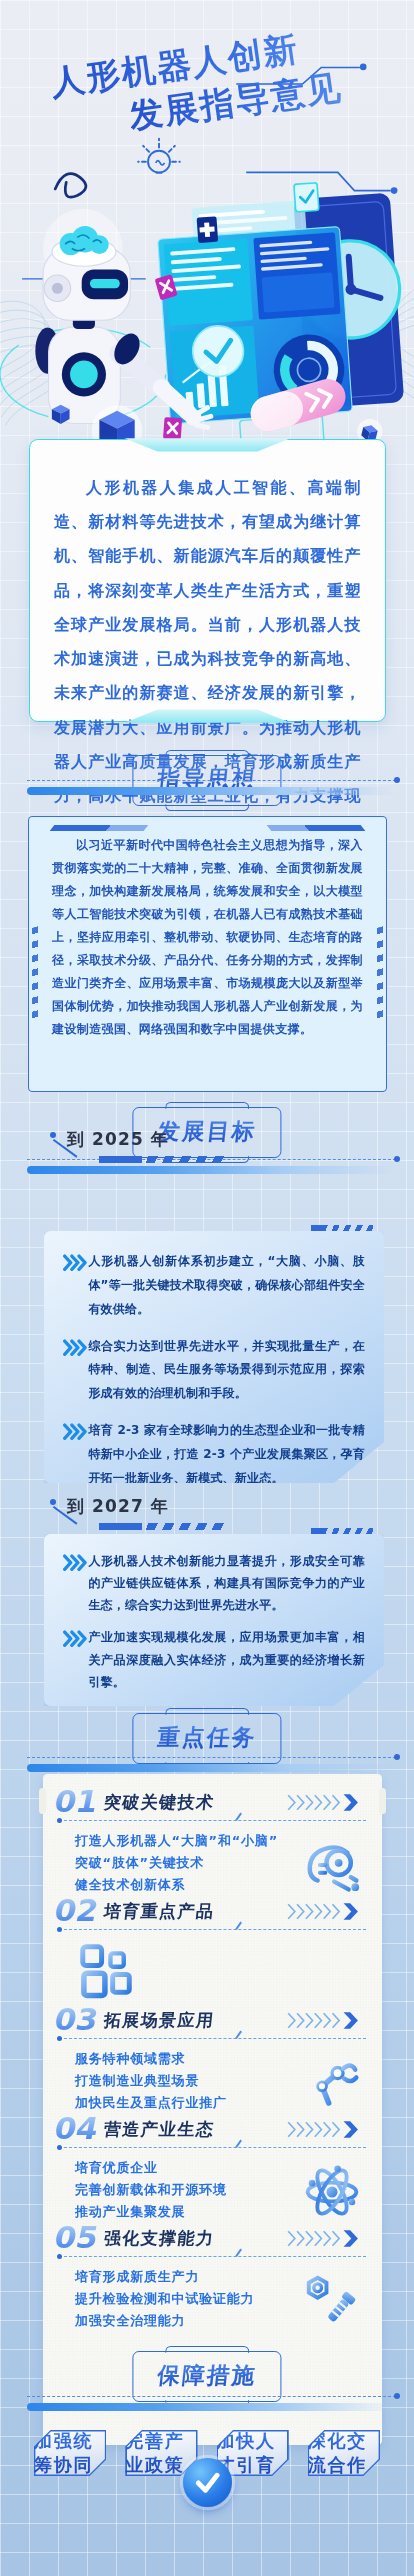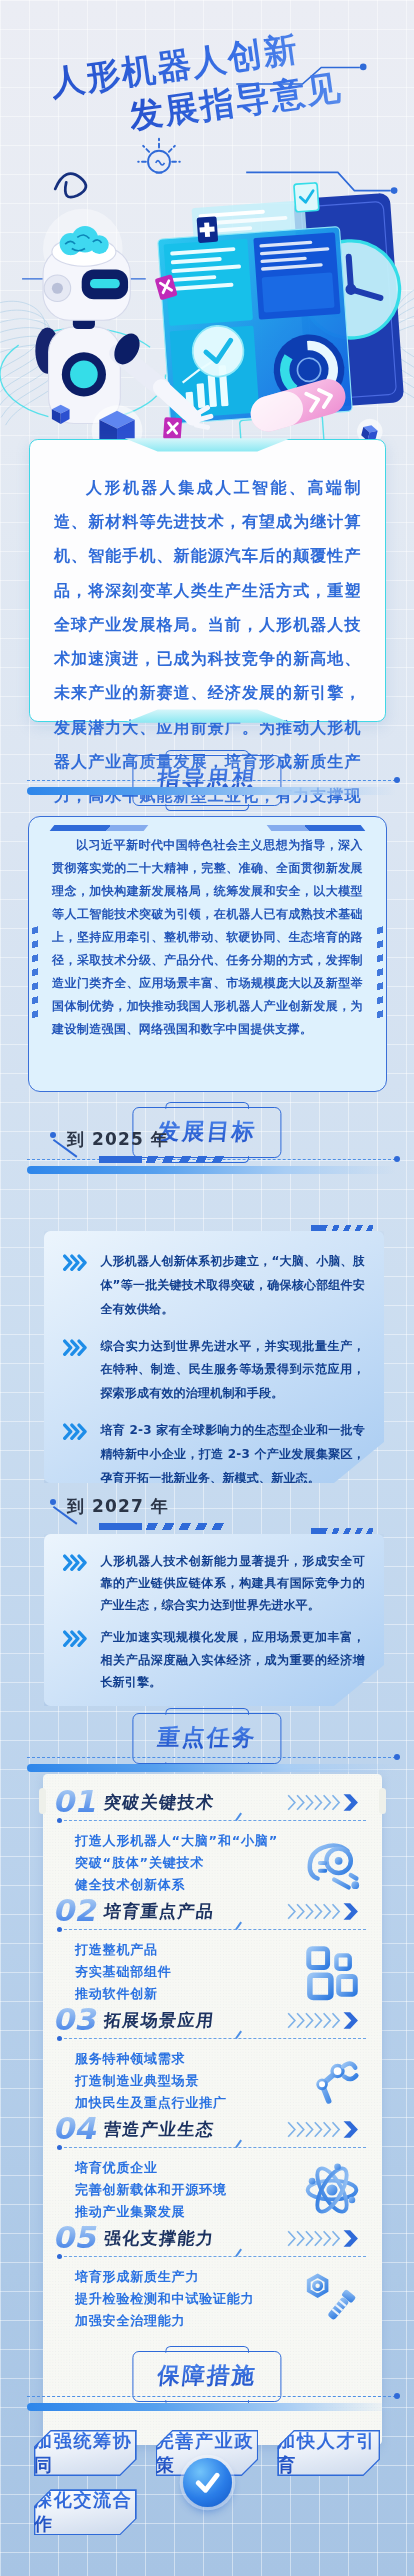--- a/index.html
+++ b/index.html
@@ -53,21 +53,21 @@
   
   .rule{left:26.5px;width:369px;}
   .rule .dash{border-top:1.7px dashed #4d8fe6;position:relative;}
   .rule .dash::after{content:"";position:absolute;right:-4.4px;top:-3.9px;width:6px;height:6px;border-radius:50%;background:#2f6ad8;}
   .rule .bar{margin-top:6px;height:8.3px;border-radius:4.4px 0 0 4.4px;
     background:linear-gradient(90deg,#2e86ea 0%,#56a0ee 35%,#a8cdf4 70%,rgba(168,205,244,0) 100%);}
   .r1{top:780px;} .r2{top:1159px;} .r3{top:1757px;} .r4{top:2396px;}
 
   
   .guide-box{top:816px;left:28px;width:359px;height:276px;box-sizing:border-box;
-    background:#def1fd;border:1.7px solid #3a6fd8;border-radius:12px;}
+    background:#def1fd;border:1.7px solid #3a6fd8;border-radius:4px;}
   .gb-bar{position:absolute;top:8.3px;width:94px;height:6px;background:linear-gradient(90deg,#2f6ad8 60%,#85acee 60%);transform:skewX(-38deg);}
   .gb-bar-l{left:23px;} .gb-bar-r{right:23px;transform:skewX(38deg) scaleX(-1);}
   .gb-ladder{position:absolute;top:40%;width:6px;height:97px;opacity:.9;
     background:repeating-linear-gradient(180deg,#2f6ad8 0 6.6px,transparent 6.6px 14px);transform:skewY(-18deg);}
   .gl-l{left:2.8px;} .gl-r{right:2.8px;}
   .guide-text{padding:16.6px 23px 11px;font-size:12px;line-height:1.92;letter-spacing:0.4px;
     color:#2456b8;font-weight:600;text-indent:2em;text-align:justify;}
 
   
   .mstone{font-size:17px;font-weight:bold;color:#2b3547;letter-spacing:1.1px;}
@@ -82,21 +82,21 @@
   .gcard{left:44px;width:340px;box-sizing:border-box;border-radius:6.6px;
     background:linear-gradient(150deg,#ecf5fd 0%,#cfe3f8 45%,#a9ccf2 100%);
     box-shadow:0 3.3px 10px rgba(80,130,200,.22);
     clip-path:polygon(0 0,100% 0,100% calc(100% - 41px),calc(100% - 50px) 100%,0 100%);
     padding:19px 19px 13.3px;}
   .gc1{top:1231px;height:252px;} .gc2{top:1534px;height:172px;padding-top:15.5px;}
   .gdecor{position:absolute;height:9.4px;width:62px;
     background:linear-gradient(115deg,#2f6ad8 0 13.3px,transparent 13.3px),
                repeating-linear-gradient(115deg,#2f6ad8 0 5px,transparent 5px 10.5px);}
   .gd1{top:1225px;right:41px;} .gd2{top:1528px;right:41px;}
-  .bullet{display:flex;gap:12px;margin-bottom:13.3px;}
+  .bullet{display:flex;gap:0;margin-bottom:13.3px;}
   .gc2 .bullet{margin-bottom:10px;}
   .bullet .chev{flex:0 0 25.4px;padding-top:3.9px;}
   .btext{font-size:12px;line-height:1.98;color:#123f8e;font-weight:600;letter-spacing:0.2px;text-align:justify;}
   .gc2 .btext{line-height:1.86;}
 
   
   .tasks-card{top:1774px;left:43px;width:339px;height:671px;box-sizing:border-box;border-radius:4.4px;
     background-color:#f7f8f4;
     background-image:radial-gradient(rgba(60,80,120,.05) 0.6px,transparent 0.6px);background-size:2.8px 2.8px;
     box-shadow:0 3.3px 10px rgba(80,130,200,.22);padding:13.3px 11px 0 12px;}
@@ -104,26 +104,26 @@
   .tasks-card::before{left:-4.4px;} .tasks-card::after{right:-4.4px;}
   .task{height:109px;}
   .t-head{display:flex;align-items:center;}
   .t-num{font-size:31px;font-style:italic;font-weight:bold;line-height:.95;
     background:linear-gradient(180deg,#aecff5 0%,#3c7ce6 100%);-webkit-background-clip:text;background-clip:text;color:transparent;}
   .t-title{font-size:17px;font-weight:bold;color:#1c3260;margin-left:5.5px;letter-spacing:1.4px;transform:skewX(-6deg);}
   .t-chev{margin-left:auto;margin-right:2.2px;}
   .t-dash{margin:3.3px 5.5px 8.8px 4.4px;border-top:1.1px dashed #6aa2e6;position:relative;}
   .t-dash::before{content:"";position:absolute;left:-2.2px;top:-2.8px;width:5px;height:5px;border-radius:50%;background:#2f6ad8;}
   .t-dash::after{content:"";position:absolute;left:57%;top:-5px;width:8.8px;height:1.7px;background:#4d8fe6;transform:rotate(-55deg);}
-  .t-body{display:flex;align-items:center;justify-content:space-between;padding-left:20px;}
+  .t-body{display:flex;align-items:flex-end;justify-content:space-between;padding-left:20px;}
   .t-point{font-size:13px;font-weight:bold;color:#2a72e2;line-height:1.7;letter-spacing:0.8px;}
   .t-icon{flex:none;margin-right:7.7px;}
 
   
-  .measures{top:2430px;left:34px;width:346px;display:grid;grid-template-columns:1fr 1fr 1fr;column-gap:19px;row-gap:13.3px;}
+  .measures{top:2430px;left:34px;width:346px;display:grid;grid-template-columns:1fr 1fr 1fr 1fr;column-gap:19px;row-gap:13.3px;}
   .mcard{position:relative;height:46px;background:#2f6ad8;display:flex;align-items:center;justify-content:center;
     clip-path:polygon(16.6px 0,100% 0,100% calc(100% - 16.6px),calc(100% - 16.6px) 100%,0 100%,0 16.6px);}
   .mcard::before{content:"";position:absolute;inset:1.4px;z-index:0;
     background:linear-gradient(170deg,#feffff 0%,#e9eff8 45%,#ccd9ec 100%);
     clip-path:polygon(15.5px 0,100% 0,100% calc(100% - 15.5px),calc(100% - 15.5px) 100%,0 100%,0 15.5px);}
   .mlabel{position:relative;z-index:1;font-size:18px;font-weight:bold;letter-spacing:1.7px;
     background:linear-gradient(180deg,#3a77e8,#1b47b8);-webkit-background-clip:text;background-clip:text;color:transparent;}
   .check-badge{top:2458px;left:183px;width:49px;height:49px;border-radius:50%;
     background:radial-gradient(circle at 35% 28%,#72c4fa 0%,#2a7de8 55%,#1156c6 100%);
     box-shadow:0 0 0 3.3px rgba(255,255,255,.35),0 4.4px 8.8px rgba(21,87,200,.45);
@@ -465,25 +465,20 @@
               <path d="M36,4 l12,13 -12,13"></path>
               <path d="M52,4 l12,13 -12,13"></path>
               <path d="M68,4 l12,13 -12,13"></path>
               <path d="M84,4 l12,13 -12,13"></path>
             </g>
           <path d="M104,2 l14,15 -14,15 h12 l14,-15 -14,-15 z" fill="#2f6ad8"></path>
         </svg>
       </div>
       <div class="t-dash"></div>
       <div class="t-body">
-        <div class="t-points">
-          <div class="t-point">打造整机产品</div>
-          <div class="t-point">夯实基础部组件</div>
-          <div class="t-point">推动软件创新</div>
-        </div>
         <svg class="t-icon" width="62" height="62" viewBox="0 0 112 112" fill="none">
           <defs>
               <linearGradient id="tg2" x1="0" y1="0" x2="1" y2="1">
                 <stop offset="0" stop-color="#9cc6f5"></stop>
                 <stop offset="1" stop-color="#2e7ae0"></stop>
               </linearGradient>
             </defs>
           <rect x="14" y="14" width="34" height="34" rx="6" stroke="url(#tg2)" stroke-width="9"></rect>
           <rect x="64" y="26" width="24" height="24" rx="5" stroke="url(#tg2)" stroke-width="8"></rect>
           <rect x="16" y="62" width="38" height="40" rx="6" stroke="url(#tg2)" stroke-width="10"></rect>

